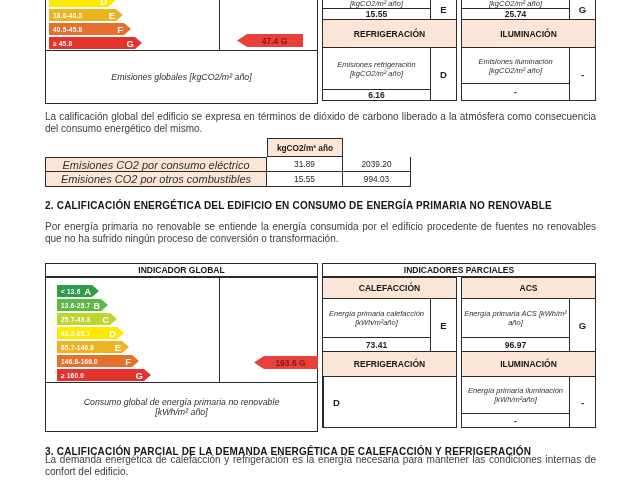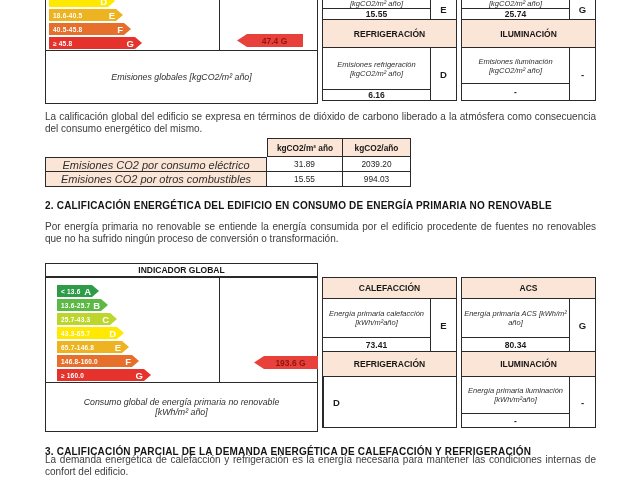--- a/index.html
+++ b/index.html
@@ -126,38 +126,38 @@
       </div>
     </div>
   </div>
 
   <div class="abs para" style="left:45px;top:111px;width:551px">La calificación global del edificio se expresa en términos de dióxido de carbono liberado a la atmósfera como consecuencia del consumo energético del mismo.</div>
 
   <div class="abs co2" style="left:45px;top:138px;width:366px">
     <div class="row" style="height:19px">
       <div class="spacer"></div>
       <div class="c-val c-h first" style="width:76px;border-top:1px solid var(--bd)">kgCO2/m² año</div>
-      <div class="c-val c-h first" style="width:68px;border-top:1px solid var(--bd);border-left:none">kgCO2/año</div>
     </div>
     <div class="row" style="height:15px">
       <div class="c-lab" style="border-top:1px solid var(--bd)">Emisiones CO2 por consumo eléctrico</div>
       <div class="c-val" style="width:76px;border-left:none">31.89</div>
       <div class="c-val" style="width:68px;border-left:none">2039.20</div>
     </div>
     <div class="row" style="height:15px">
       <div class="c-lab">Emisiones CO2 por otros combustibles</div>
       <div class="c-val" style="width:76px;border-left:none">15.55</div>
       <div class="c-val" style="width:68px;border-left:none">994.03</div>
     </div>
   </div>
 
   <div class="abs sec-title" style="left:45px;top:200px;width:551px">2. CALIFICACIÓN ENERGÉTICA DEL EDIFICIO EN CONSUMO DE ENERGÍA PRIMARIA NO RENOVABLE</div>
   <div class="abs para" style="left:45px;top:221px;width:551px">Por energía primaria no renovable se entiende la energía consumida por el edificio procedente de fuentes no renovables que no ha sufrido ningún proceso de conversión o transformación.</div>
 
   <div class="abs hdr-row" style="left:45px;top:263px;width:273px;height:14px">INDICADOR GLOBAL</div>
+  <div class="abs hdr-row" style="left:322px;top:263px;width:274px;height:14px">INDICADORES PARCIALES</div>
 
   <div class="abs" style="left:45px;top:277px;width:273px;height:155px;border:1px solid var(--bd)">
     <div style="position:relative;height:105px;border-bottom:1px solid var(--bd)">
       <div class="vline" style="left:173px"></div>
       <div class="bars" style="left:11px;top:7px;width:160px">
         <div class="bar" style="width: 42px; background: rgb(45, 155, 72);">
           <span class="bar-range">&lt; 13.6</span>
           <span class="bar-letter">A</span>
         </div>
         <div class="bar" style="width: 51px; background: rgb(92, 185, 70);">
@@ -203,21 +203,21 @@
       <div class="phdr" style="height:25px">REFRIGERACIÓN</div>
       <div class="grp" style="height:51px">
         <div class="letcol">D</div>
       </div>
     </div>
     <div class="half">
       <div class="phdr" style="height:22px;border-top:1px solid var(--bd)">ACS</div>
       <div class="grp" style="height:53px">
         <div class="labcol">
           <div class="lab" style="height:39px">Energía primaria ACS [kWh/m² año]</div>
-          <div class="val" style="flex:1">80.34</div>
+          <div class="val" style="flex:1">96.97</div>
         </div>
         <div class="letcol">G</div>
       </div>
       <div class="phdr" style="height:25px">ILUMINACIÓN</div>
       <div class="grp" style="height:51px">
         <div class="labcol">
           <div class="lab" style="height:37px">Energía primaria iluminación [kWh/m²año]</div>
           <div class="val" style="flex:1">-</div>
         </div>
         <div class="letcol">-</div>

